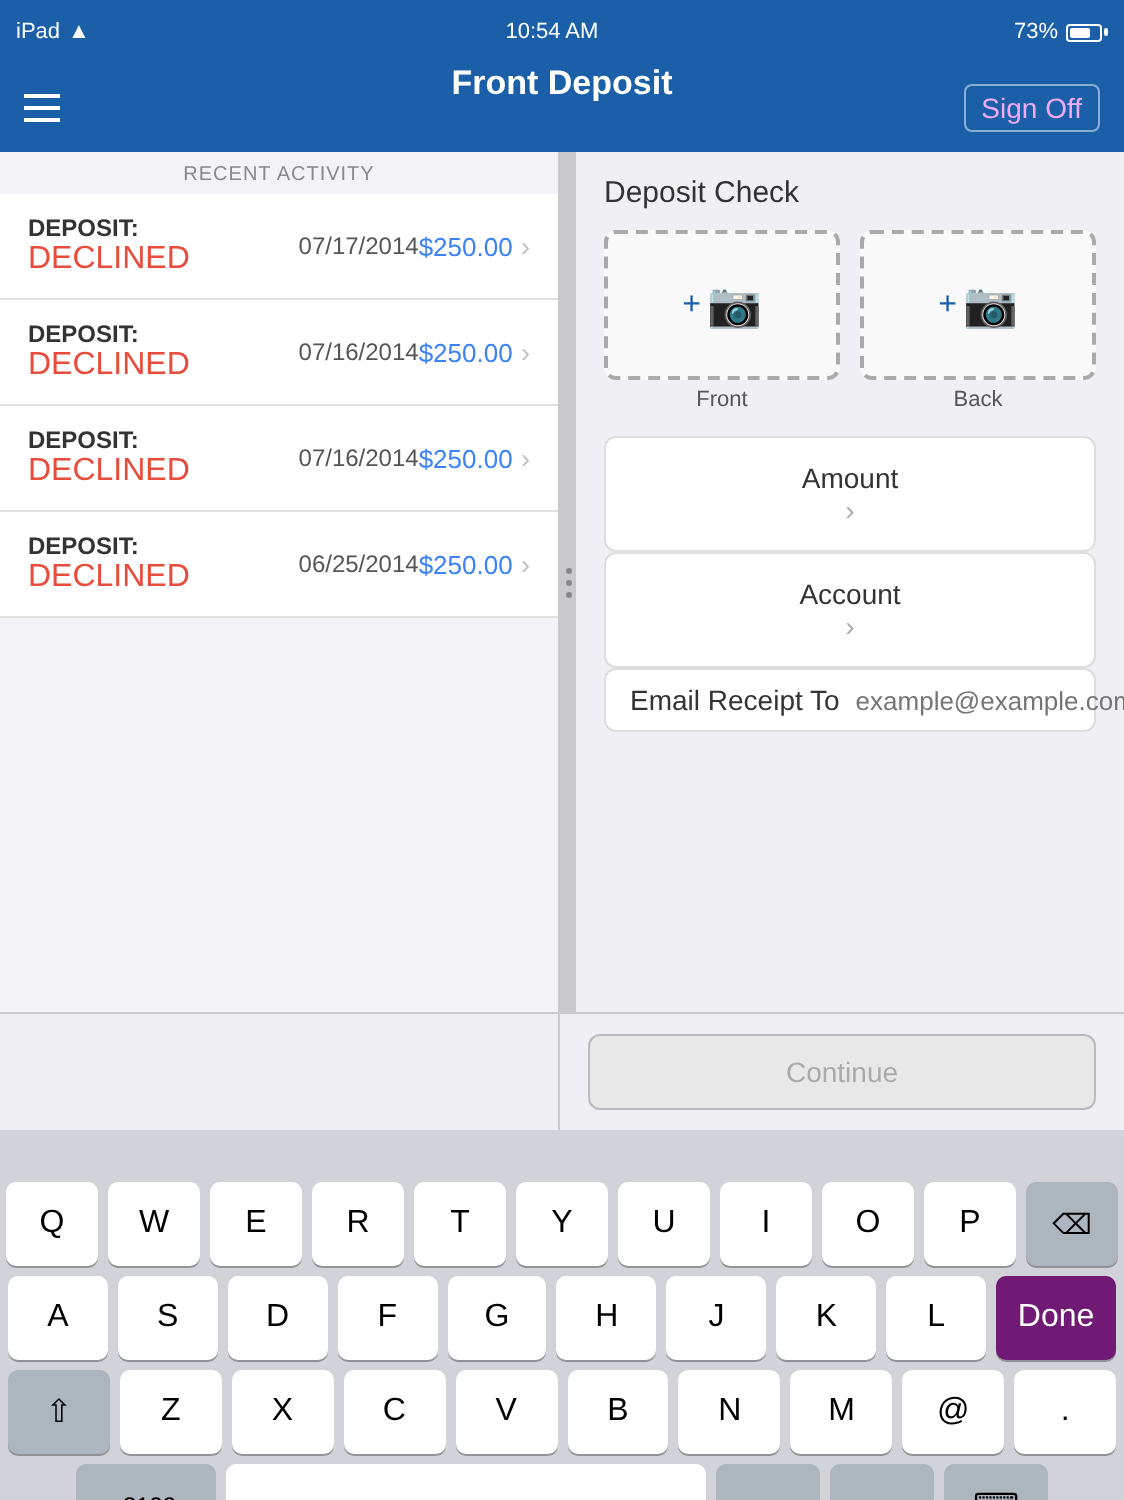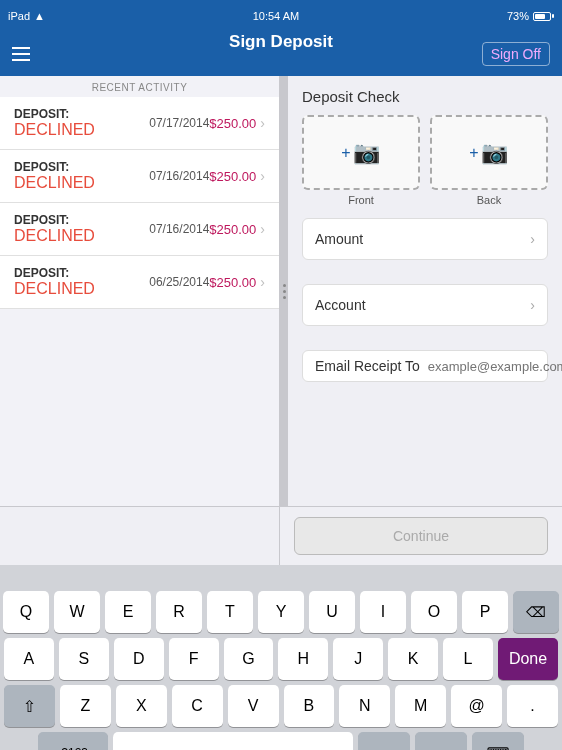--- a/index.html
+++ b/index.html
@@ -100,21 +100,21 @@
       font-size: 16px;
       color: #e74c3c;
     }
     .activity-date {
       font-size: 12px;
       color: #555;
       margin-left: 0;
     }
     .activity-amount {
       font-size: 13px;
-      color: #be185d;
+      color: #3b82f6;
       margin-left: auto;
       margin-right: 4px;
     }
     .activity-chevron {
       color: #c0c0c0;
       font-size: 14px;
     }
 
     
     .right-panel {
@@ -172,22 +172,23 @@
 
     
     .form-field {
       background: white;
       border: 1px solid #ddd;
       border-radius: 6px;
       padding: 12px 12px;
       display: flex;
       align-items: center;
       justify-content: space-between;
-      margin-bottom: 24px;
+      margin-bottom: 0;
       cursor: pointer;
+      flex-direction: column;
     }
     .form-field-label {
       font-size: 14px;
       color: #333;
     }
     .form-field-chevron {
       color: #aaa;
       font-size: 14px;
     }
     .email-field {
@@ -356,21 +357,21 @@
     </div>
   </div>
 </div>
 
 <div class="nav-bar">
   <div class="nav-menu-icon">
     <span></span>
       <span></span>
       <span></span>
   </div>
-  <div class="nav-title">Sign Deposit</div>
+  <div class="nav-title">Front Deposit</div>
   <div class="nav-sign-off">Sign Off</div>
 </div>
 
 <div class="main-content">
 
   <div class="left-panel">
     <div class="recent-activity-header">RECENT ACTIVITY</div>
 
     <div class="activity-item">
       <div class="activity-left">

